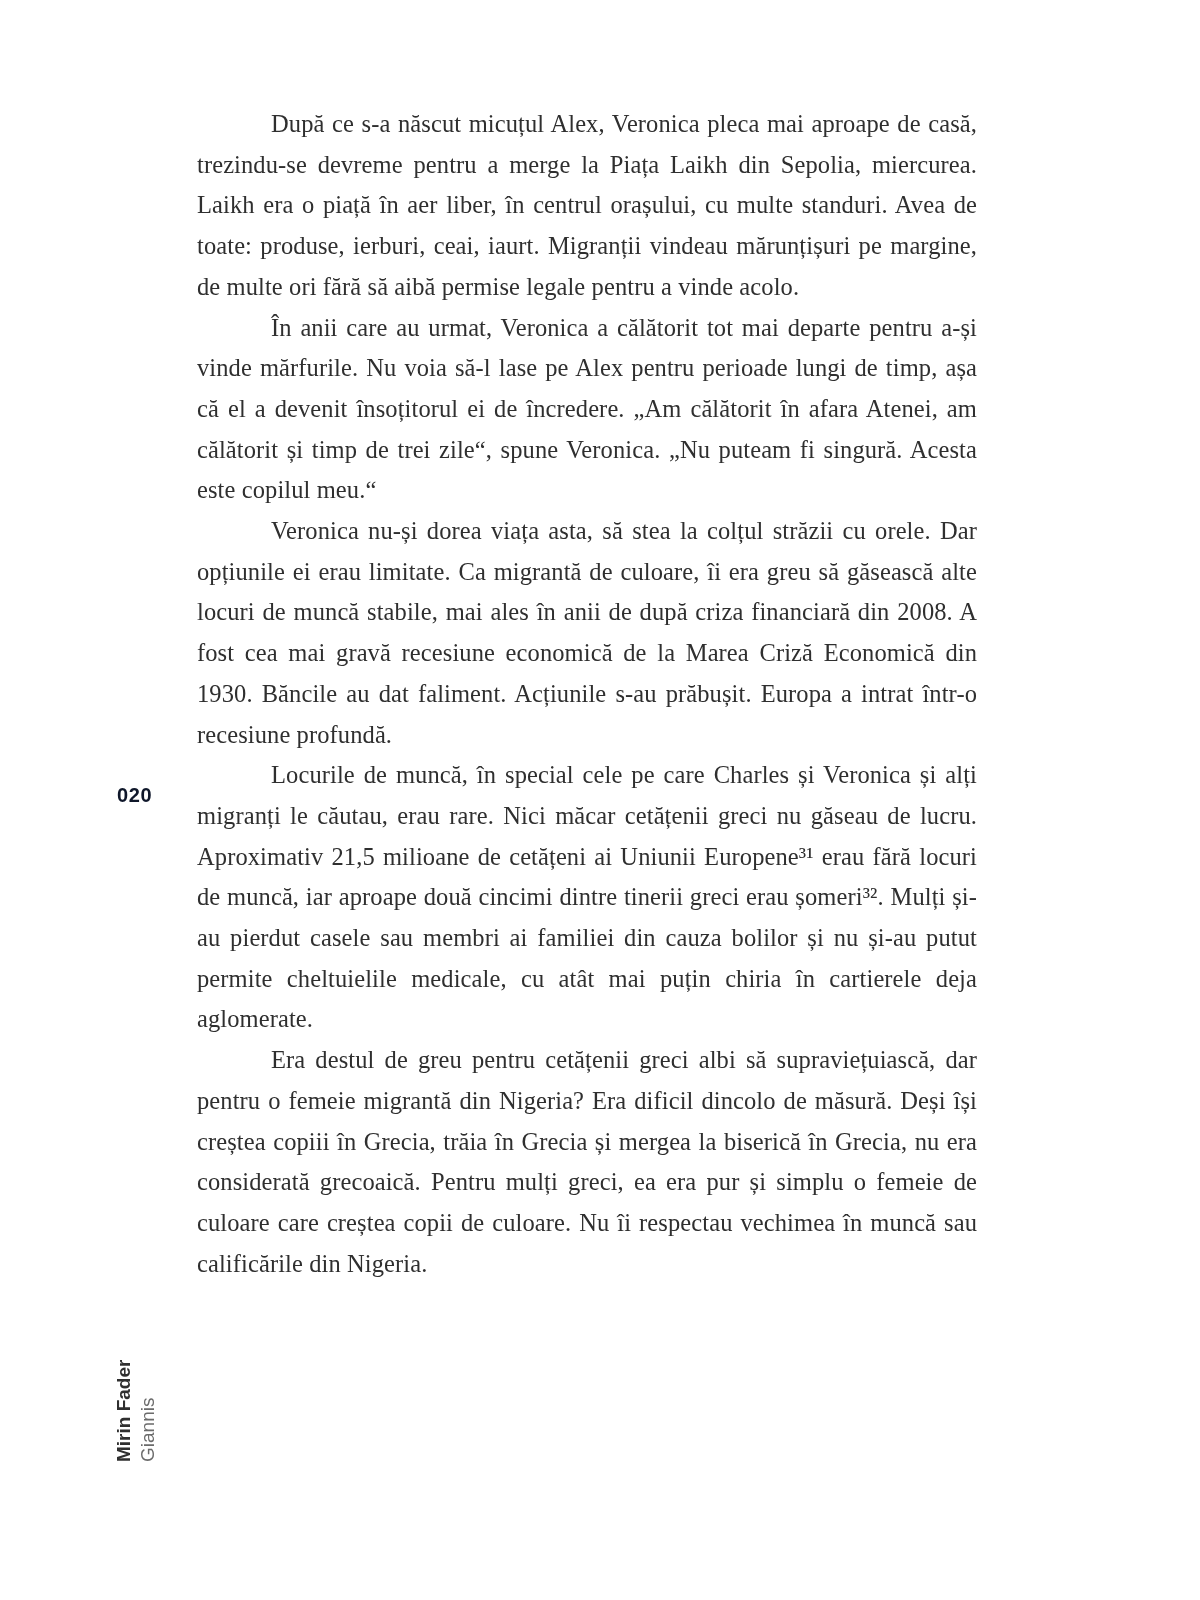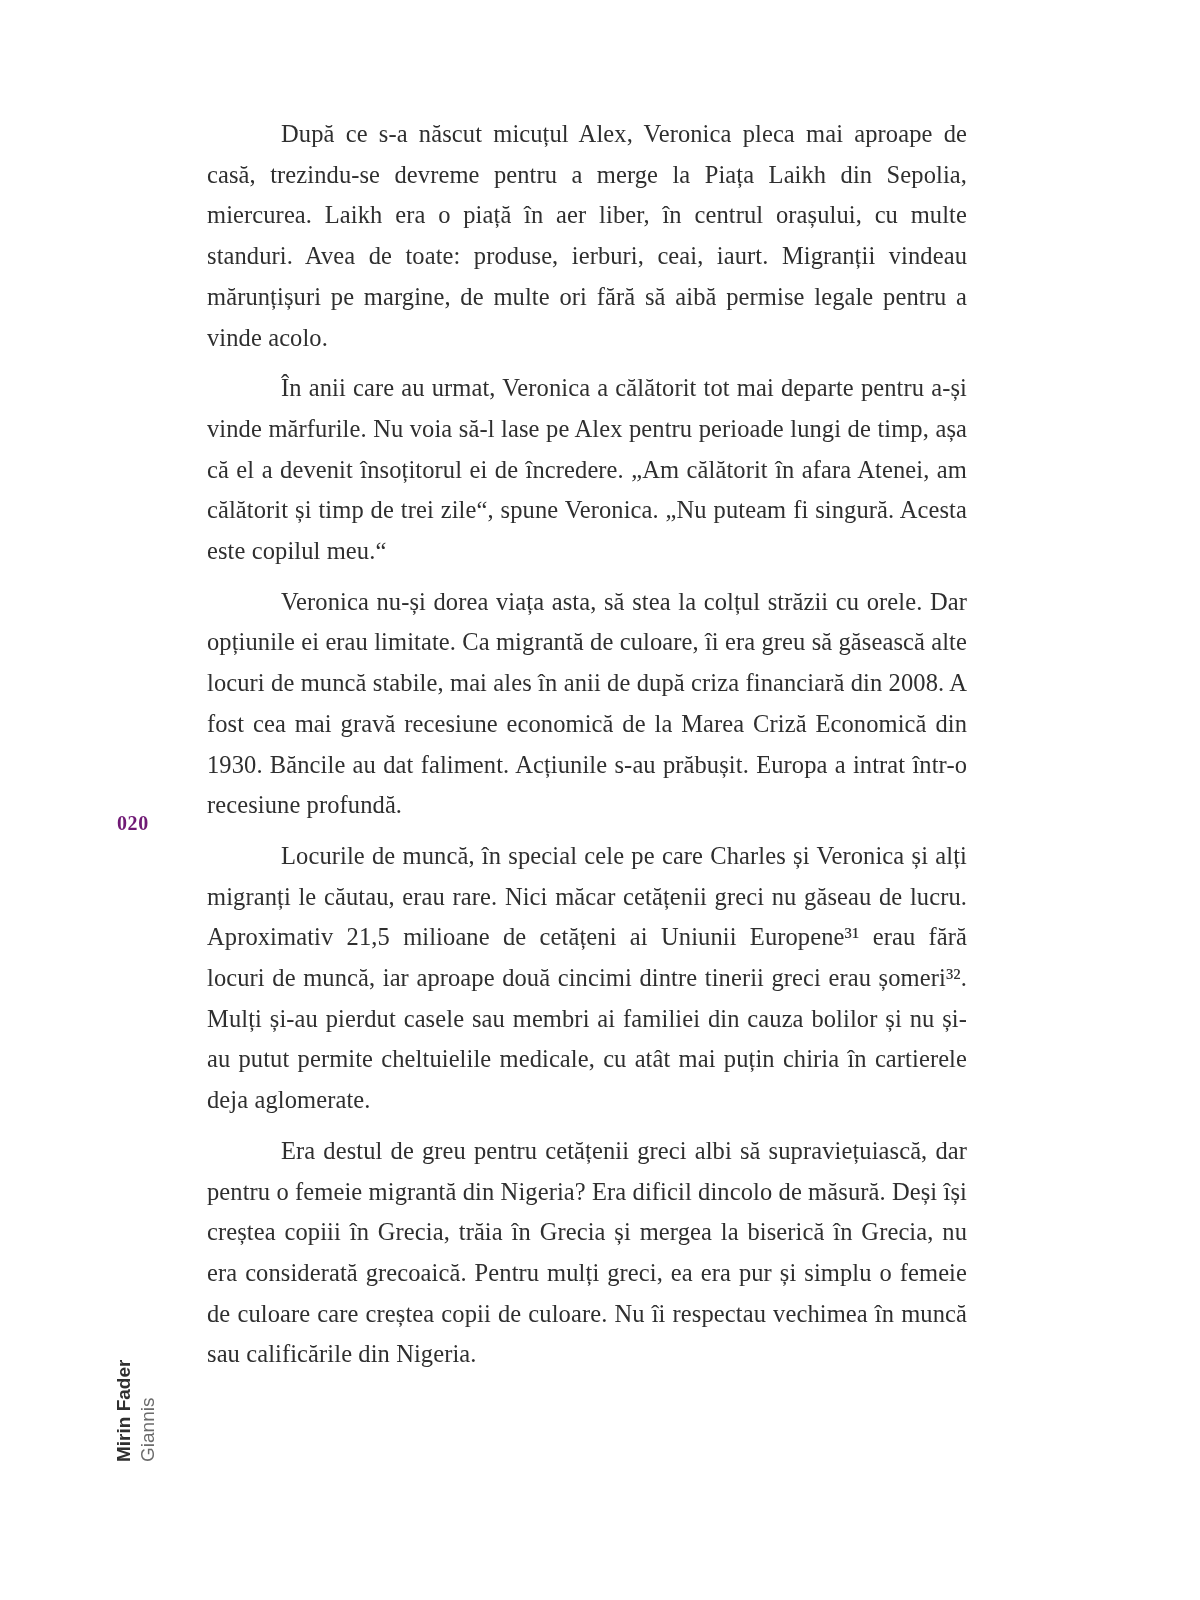--- a/index.html
+++ b/index.html
@@ -21,30 +21,30 @@
     top: 104px;
     width: 780px;
     font-size: 24.5px;
     line-height: 40.7px;
     color: #2f2f2f;
     text-align: justify;
     letter-spacing: 0.1px;
   }
   .body-text p {
     text-indent: 74px;
-    margin: 10px;
+    margin: 0;
   }
   .page-number {
     position: absolute;
     left: 117px;
-    top: 812px;
-    font-family: Liberation Serif, serif;
+    top: 784px;
+    font-family: Liberation Sans, sans-serif;
     font-weight: 700;
     font-size: 20px;
-    color: #701a75;
+    color: #0f172a;
     letter-spacing: 0.6px;
   }
   .spine {
     position: absolute;
     left: 112px;
     top: 1462px;
     transform: rotate(-90deg);
     transform-origin: 0 0;
     white-space: nowrap;
     font-family: "Liberation Sans", sans-serif;

